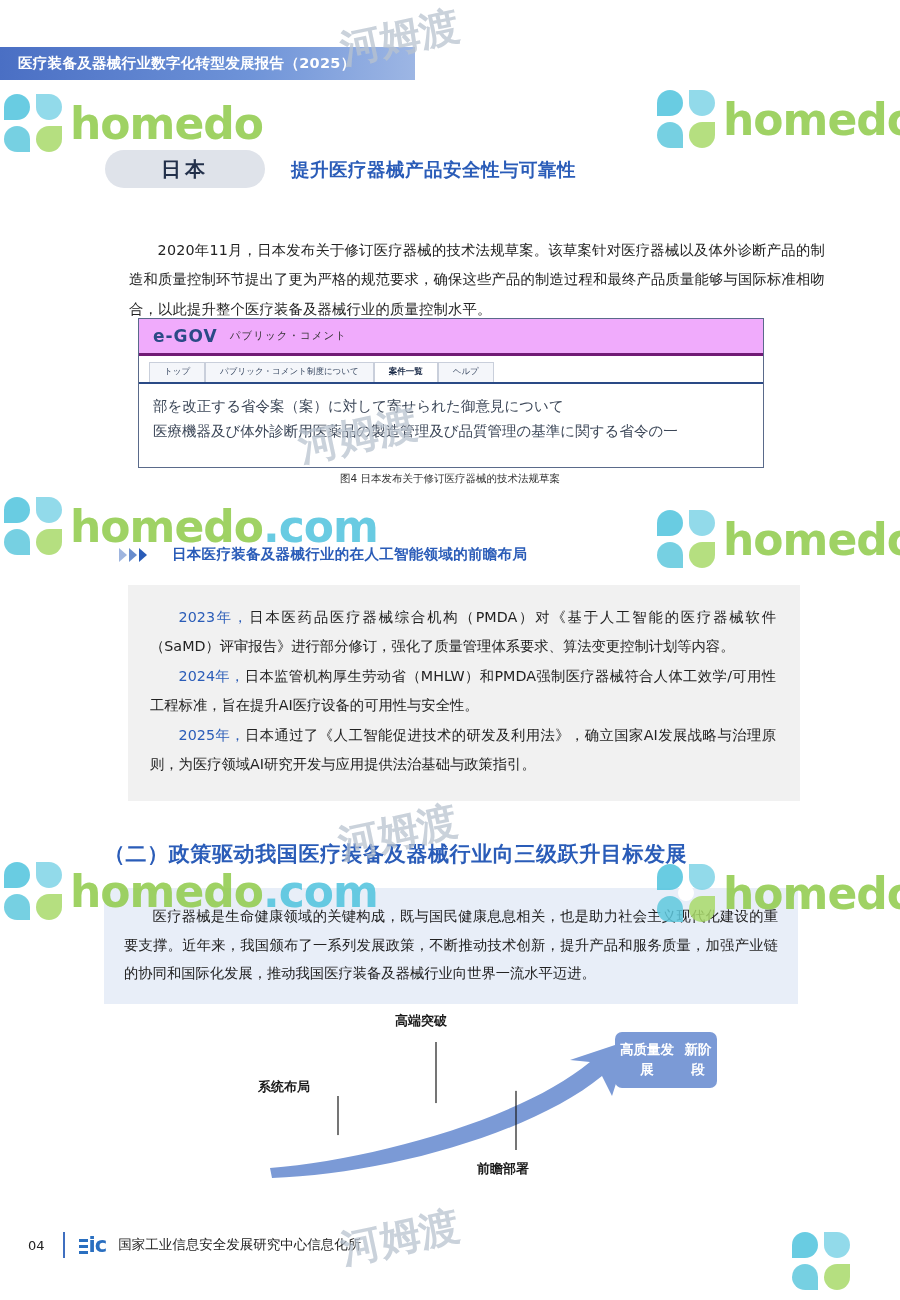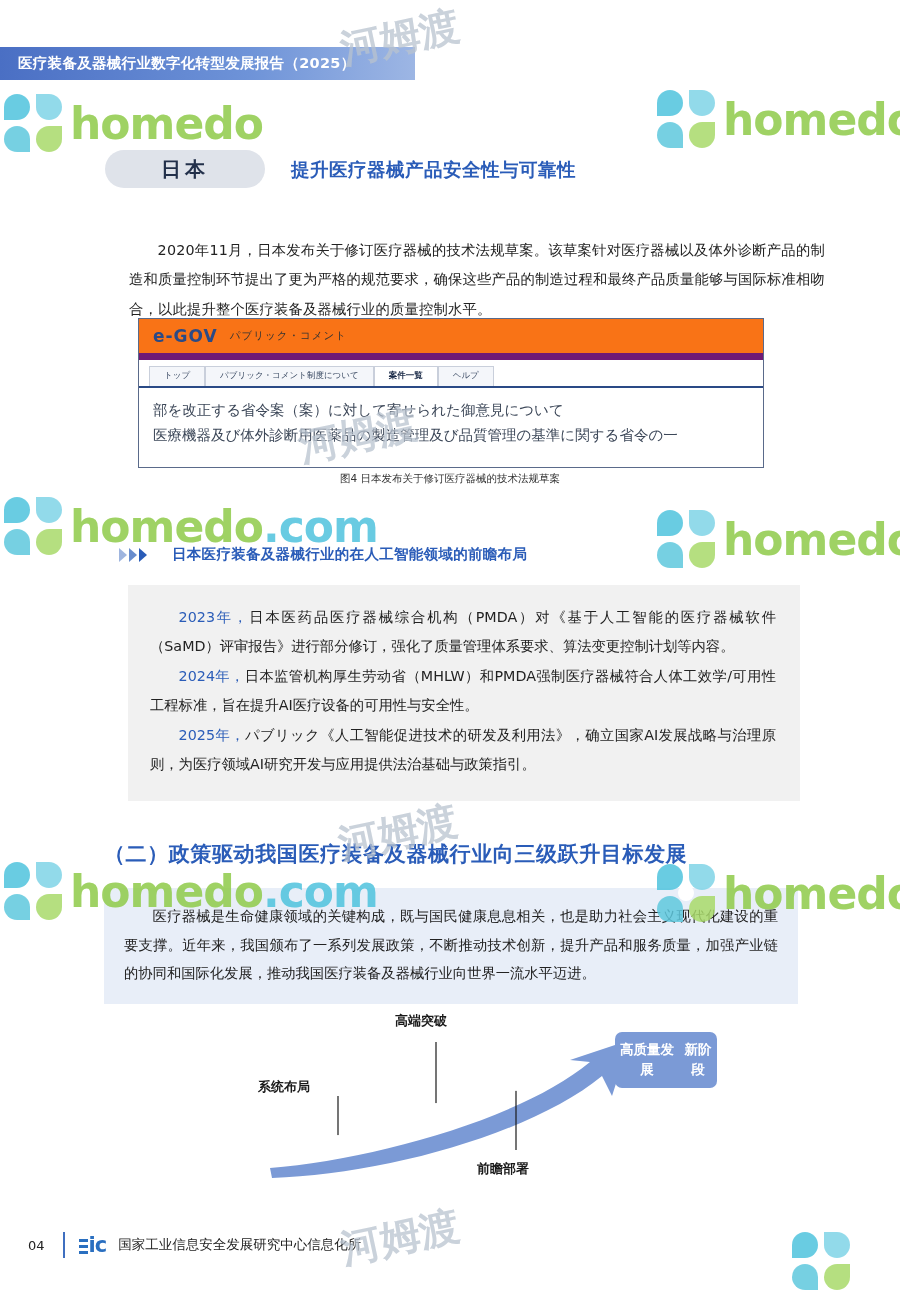--- a/index.html
+++ b/index.html
@@ -148,22 +148,22 @@
     border: 1px solid #5a6a8a;
     background: #ffffff;
     z-index: 5;
     overflow: hidden;
   }
   .egov-top {
     height: 34px;
     display: flex;
     align-items: center;
     padding-left: 14px;
-    border-bottom: 7px solid #701a75;
-    background: #f97316;
+    border-bottom: 3px solid #701a75;
+    background: #f0abfc;
     gap: 12px;
   }
   .egov-logo {
     font-size: 17px;
     font-weight: bold;
     color: #2a4a86;
     letter-spacing: 1px;
   }
   .egov-sub {
     font-size: 10.5px;
@@ -418,21 +418,21 @@
       <path d="M11 1 L19 8 L11 15 Z" fill="#2a5cb8" opacity="0.7"></path>
       <path d="M21 1 L29 8 L21 15 Z" fill="#2a5cb8"></path>
     </svg>
   </span>
   <span class="txt">日本医疗装备及器械行业的在人工智能领域的前瞻布局</span>
 </div>
 
 <div class="grey-box">
   <p><span class="year">2023年，</span><span>日本医药品医疗器械综合机构（PMDA）对《基于人工智能的医疗器械软件（SaMD）评审报告》进行部分修订，强化了质量管理体系要求、算法变更控制计划等内容。</span></p>
   <p><span class="year">2024年，</span><span>日本监管机构厚生劳动省（MHLW）和PMDA强制医疗器械符合人体工效学/可用性工程标准，旨在提升AI医疗设备的可用性与安全性。</span></p>
-  <p><span class="year">2025年，</span><span>パブリック《人工智能促进技术的研发及利用法》，确立国家AI发展战略与治理原则，为医疗领域AI研究开发与应用提供法治基础与政策指引。</span></p>
+  <p><span class="year">2025年，</span><span>日本通过了《人工智能促进技术的研发及利用法》，确立国家AI发展战略与治理原则，为医疗领域AI研究开发与应用提供法治基础与政策指引。</span></p>
 </div>
 
 <div class="section-title">（二）政策驱动我国医疗装备及器械行业向三级跃升目标发展</div>
 
 <div class="blue-box">
   <p>医疗器械是生命健康领域的关键构成，既与国民健康息息相关，也是助力社会主义现代化建设的重要支撑。近年来，我国颁布了一系列发展政策，不断推动技术创新，提升产品和服务质量，加强产业链的协同和国际化发展，推动我国医疗装备及器械行业向世界一流水平迈进。</p>
 </div>
 
 <div class="diagram">
   <svg width="520" height="195" viewBox="0 0 520 195">

